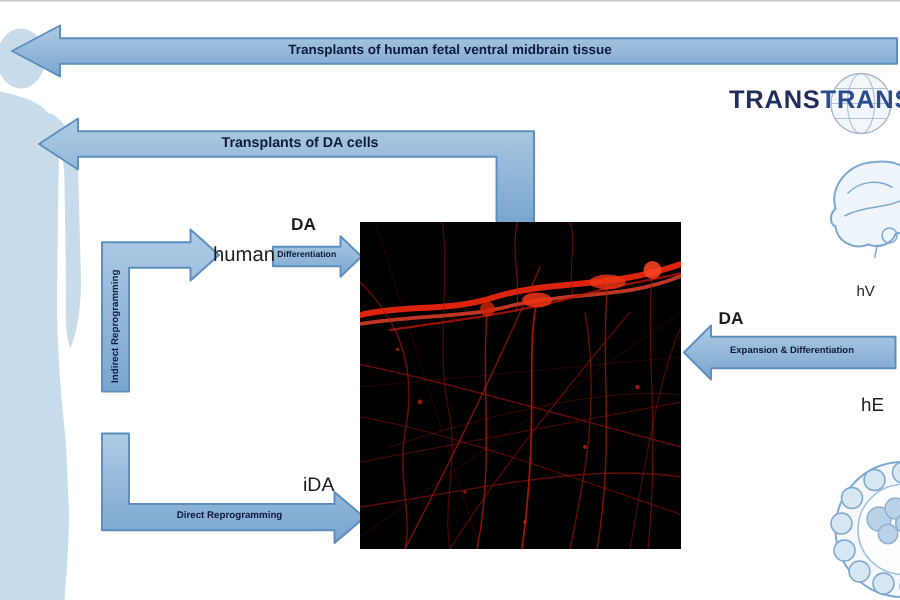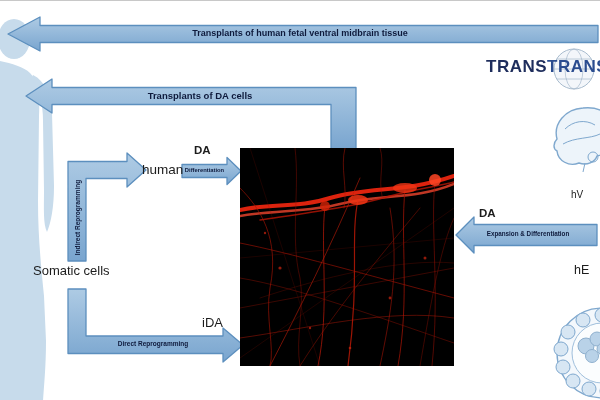--- a/index.html
+++ b/index.html
@@ -132,21 +132,20 @@
       <circle cx="63" cy="43" r="6"></circle>
     </g>
   </svg>
 
   <div class="arrowlbl" style="left:55px;top:88.5px;width:290px;font-size:9.5px;z-index:4;">Transplants of DA cells</div>
 
   <div class="arrowlbl" style="left:50px;top:26.5px;width:500px;font-size:9px;z-index:4;">Transplants of human fetal ventral midbrain tissue</div>
 
   <div class="arrowlbl rot" style="left:27px;top:213px;width:100px;font-size:6.5px;z-index:4;">Indirect Reprogramming</div>
 
-  <div class="lbl" style="left:33px;top:262px;font-size:13px;z-index:4;">Somatic cells</div>
 
   <div class="lbl" style="left:142px;top:161px;font-size:13.5px;z-index:4;">human</div>
 
   <div class="lbl" style="left:194px;top:143px;font-size:11.5px;font-weight:bold;z-index:4;">DA</div>
 
   <div class="arrowlbl" style="left:181px;top:165.5px;width:47px;font-size:5.8px;z-index:4;">Differentiation</div>
 
   <div class="lbl" style="left:202px;top:314px;font-size:13px;z-index:4;">iDA</div>
 
   <div class="arrowlbl" style="left:88px;top:339px;width:130px;font-size:6.5px;z-index:4;">Direct Reprogramming</div>

